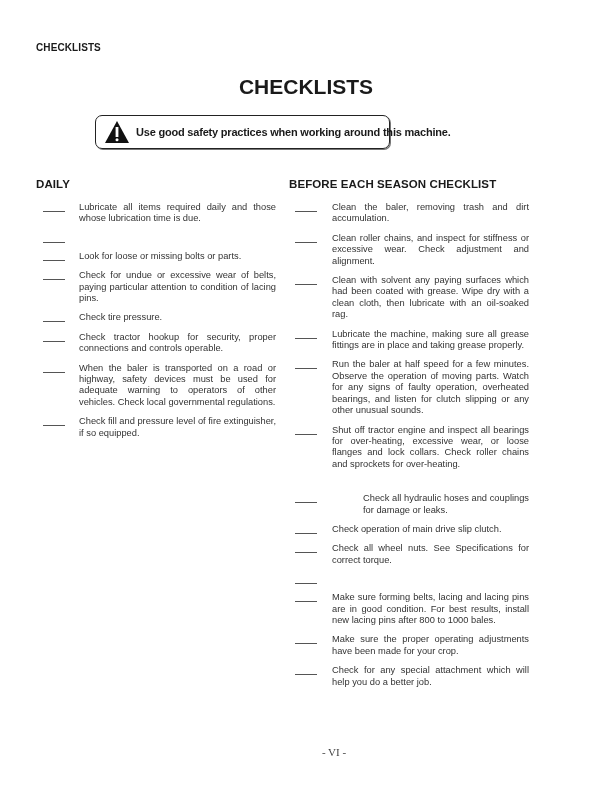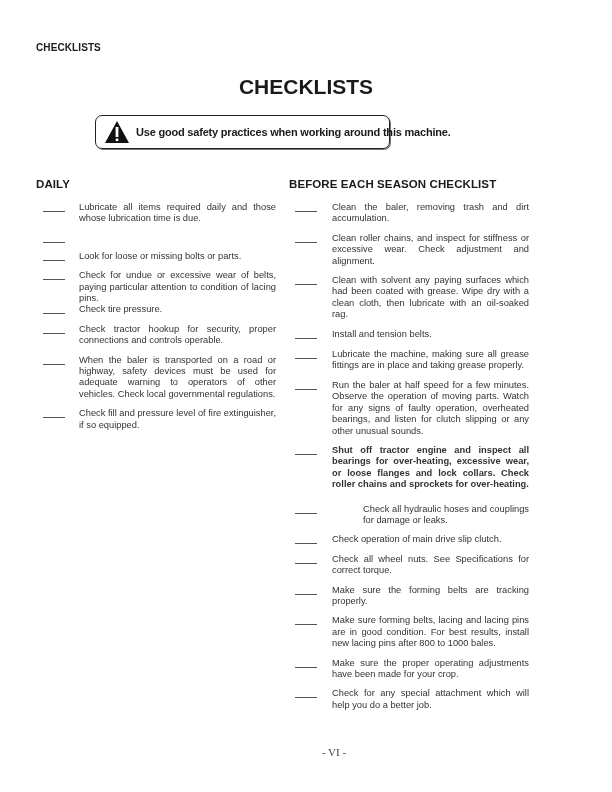--- a/index.html
+++ b/index.html
@@ -75,21 +75,21 @@
         <span class="blank"></span>
         <span class="item-text">Lubricate all items required daily and those whose lubrication time is due.</span>
       </div>
       <div class="item" style="margin-bottom: 8px;">
         <span class="blank"></span>
       </div>
       <div class="item" style="margin-bottom: 8px;">
         <span class="blank"></span>
         <span class="item-text">Look for loose or missing bolts or parts.</span>
       </div>
-      <div class="item" style="margin-bottom: 0;">
+      <div class="item" style="margin-bottom: 8px;">
         <span class="blank"></span>
         <span class="item-text">Check for undue or excessive wear of belts, paying particular attention to condition of lacing pins.</span>
       </div>
       <div class="item" style="margin-bottom: 8px;">
         <span class="blank"></span>
         <span class="item-text">Check tire pressure.</span>
       </div>
       <div class="item" style="margin-bottom: 8px;">
         <span class="blank"></span>
         <span class="item-text">Check tractor hookup for security, proper connections and controls operable.</span>
@@ -113,51 +113,46 @@
         <span class="item-text">Clean the baler, removing trash and dirt accumulation.</span>
       </div>
       <div class="item" style="margin-bottom: 8px;">
         <span class="blank"></span>
         <span class="item-text">Clean roller chains, and inspect for stiffness or excessive wear. Check adjustment and alignment.</span>
       </div>
       <div class="item" style="margin-bottom: 8px;">
         <span class="blank"></span>
         <span class="item-text">Clean with solvent any paying surfaces which had been coated with grease. Wipe dry with a clean cloth, then lubricate with an oil-soaked rag.</span>
       </div>
-      <div class="item" style="margin-bottom: 9px;">
-        <span class="blank"></span>
-        <span class="item-text">Install and tension belts.</span>
-      </div>
       <div class="item" style="margin-bottom: 8px;">
         <span class="blank"></span>
         <span class="item-text">Lubricate the machine, making sure all grease fittings are in place and taking grease properly.</span>
       </div>
       <div class="item" style="margin-bottom: 8px;">
         <span class="blank"></span>
         <span class="item-text">Run the baler at half speed for a few minutes. Observe the operation of moving parts. Watch for any signs of faulty operation, overheated bearings, and listen for clutch slipping or any other unusual sounds.</span>
       </div>
-      <div class="item" style="margin-bottom: 13px; font-weight: bold;">
+      <div class="item" style="margin-bottom: 23px;">
         <span class="blank"></span>
         <span class="item-text">Shut off tractor engine and inspect all bearings for over-heating, excessive wear, or loose flanges and lock collars. Check roller chains and sprockets for over-heating.</span>
       </div>
       <div class="item" style="margin-bottom: 8px; gap: 31px;">
         <span class="blank"></span>
         <span class="item-text">Check all hydraulic hoses and couplings for damage or leaks.</span>
       </div>
       <div class="item" style="margin-bottom: 8px;">
         <span class="blank"></span>
         <span class="item-text">Check operation of main drive slip clutch.</span>
       </div>
       <div class="item" style="margin-bottom: 8px;">
         <span class="blank"></span>
         <span class="item-text">Check all wheel nuts. See Specifications for correct torque.</span>
       </div>
       <div class="item" style="margin-bottom: 8px;">
         <span class="blank"></span>
-        <span class="item-text">Make sure the forming belts are tracking properly.</span>
       </div>
       <div class="item" style="margin-bottom: 8px;">
         <span class="blank"></span>
         <span class="item-text">Make sure forming belts, lacing and lacing pins are in good condition. For best results, install new lacing pins after 800 to 1000 bales.</span>
       </div>
       <div class="item" style="margin-bottom: 8px;">
         <span class="blank"></span>
         <span class="item-text">Make sure the proper operating adjustments have been made for your crop.</span>
       </div>
       <div class="item" style="margin-bottom: 8px;">

